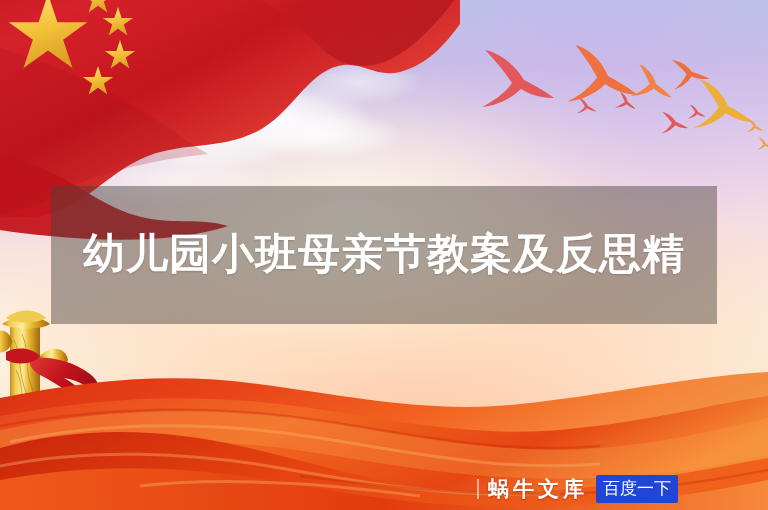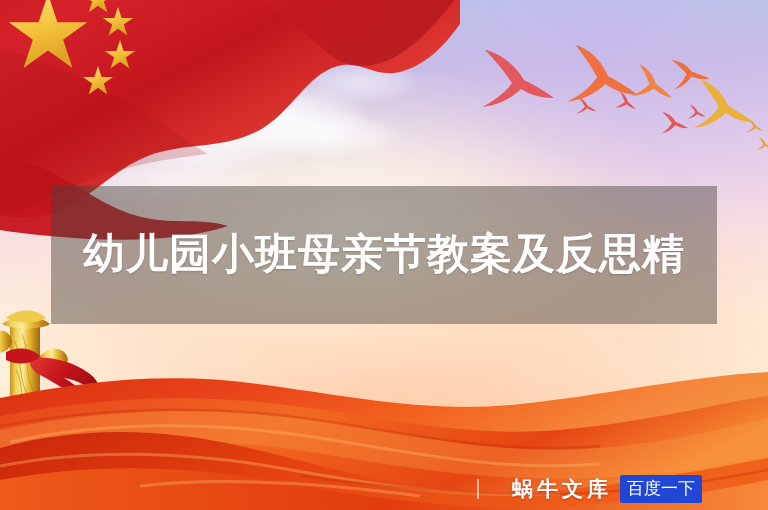--- a/index.html
+++ b/index.html
@@ -159,21 +159,20 @@
   }
   .wm-brand {
     color: #ffffff;
     font-family: "Liberation Serif", "DejaVu Serif", serif;
     font-weight: 700;
     font-size: 21px;
     letter-spacing: 4px;
     line-height: 1;
     white-space: nowrap;
     text-shadow: 0 1px 2px rgba(120,20,0,0.45);
-    margin-left: 24px;
   }
   .wm-button {
     background: #2146d6;
     color: #ffffff;
     font-family: "Liberation Sans", sans-serif;
     font-size: 17px;
     font-weight: 400;
     letter-spacing: 0px;
     line-height: 1;
     padding: 5px 7px 6px;

